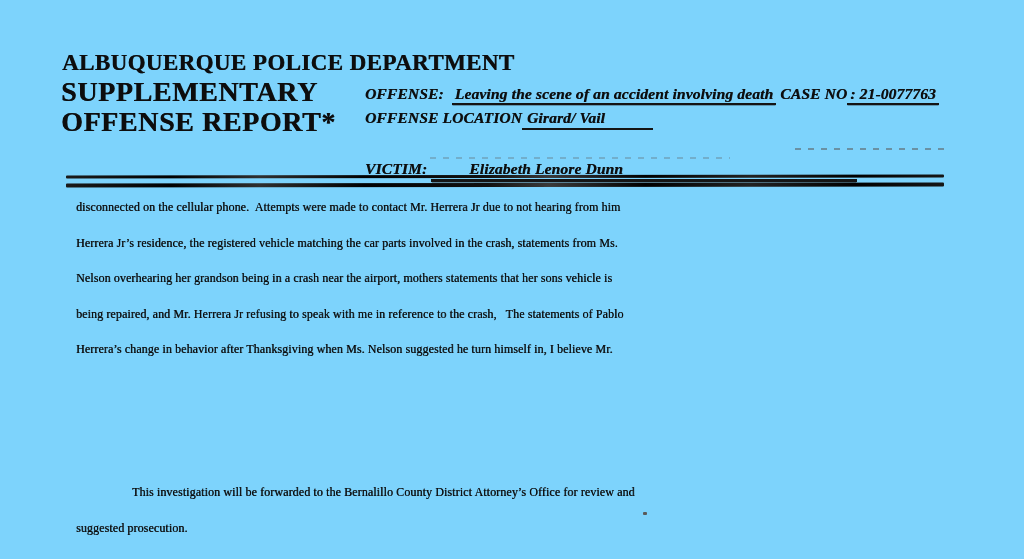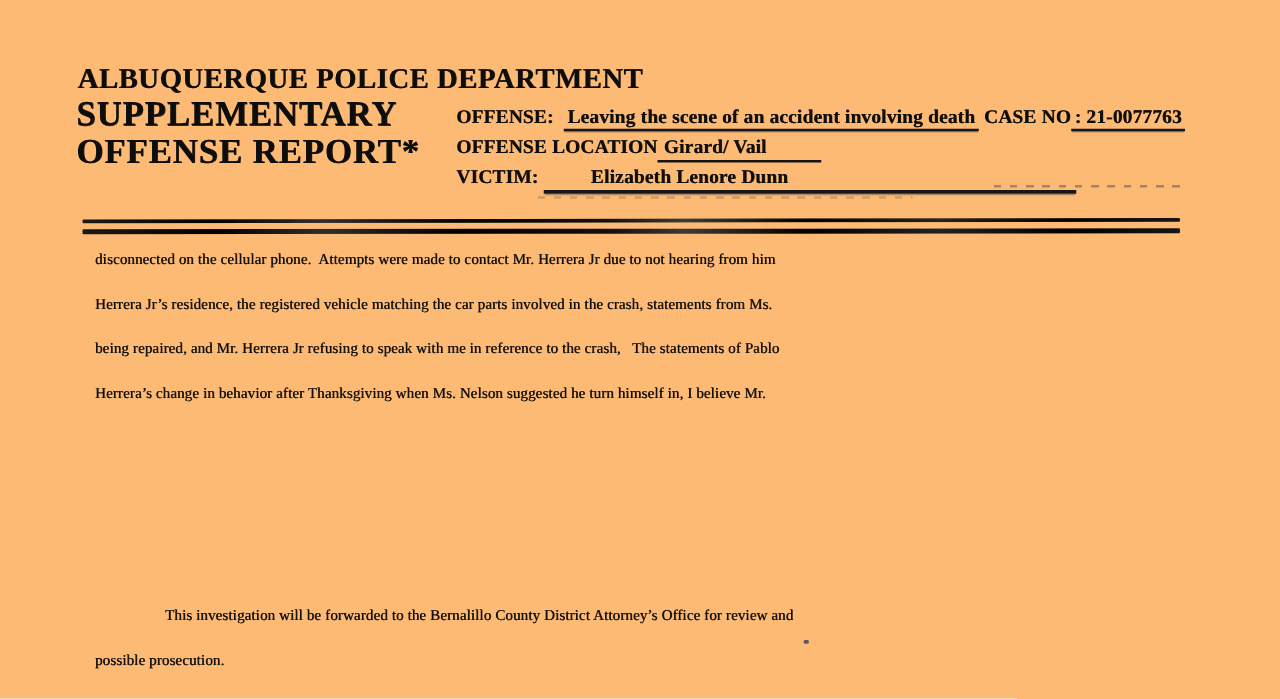--- a/index.html
+++ b/index.html
@@ -11,21 +11,21 @@
     width: 1024px;
     height: 559px;
     position: relative;
     overflow: hidden;
     font-family: "Liberation Serif", serif;
     color: #0d0d0d;
   }
   .page {
     position: absolute;
     inset: 0;
-    background: #fdba74;
+    background: #7dd3fc;
   }
 
   
   .agency {
     position: absolute;
     left: 62px;
     top: 50px;
     font-size: 23px;
     font-weight: bold;
     letter-spacing: 0.4px;
@@ -57,36 +57,37 @@
   .fields {
     position: absolute;
     left: 365px;
     top: 85px;
     width: 650px;
     font-size: 15.5px;
     font-weight: bold;
     letter-spacing: 0.15px;
     text-shadow: 0.4px 0.2px 0 rgba(0,0,0,0.7);
   }
-  .field-row { position: absolute; left: 0; white-space: pre; }
+  .field-row { position: absolute; left: 0; white-space: pre; font-style: italic; }
   .row-offense  { top: 0; }
   .row-location { top: 24px; }
   .row-victim   { top: 48px; }
   .ul {
     border-bottom: 2.5px solid #141414;
     padding: 0 3px 1px 3px;
     box-shadow: 0 1.5px 0 -0.5px rgba(40,40,40,0.35);
   }
   .victim-line {
     display: inline-block;
     width: 388px;
     padding: 0 0 1px 38px;
     border-bottom: 3px solid #161616;
     box-shadow: 0 2px 1px -1px rgba(60,60,60,0.5);
     vertical-align: baseline;
+    margin-top: 27px;
   }
   .location-line {
     display: inline-block;
     width: 126px;
     padding: 0 0 1px 5px;
     border-bottom: 2.5px solid #141414;
   }
 
   
   .rule {
@@ -152,26 +153,27 @@
     <div class="field-row row-location"><span>OFFENSE LOCATION</span><span class="location-line">Girard/ Vail</span></div>
     <div class="field-row row-victim"><span>VICTIM:</span><span> </span><span class="victim-line">Elizabeth Lenore Dunn</span></div>
   </div>
 
   <div class="rule rule-top"></div>
   <div class="rule rule-bottom"></div>
 
   <div class="body-par par-1">
     <div class="text-line">disconnected on the cellular phone.  Attempts were made to contact Mr. Herrera Jr due to not hearing from him</div>
     <div class="text-line">Herrera Jr’s residence, the registered vehicle matching the car parts involved in the crash, statements from Ms.</div>
+    <div class="text-line">Nelson overhearing her grandson being in a crash near the airport, mothers statements that her sons vehicle is</div>
     <div class="text-line">being repaired, and Mr. Herrera Jr refusing to speak with me in reference to the crash,   The statements of Pablo</div>
     <div class="text-line">Herrera’s change in behavior after Thanksgiving when Ms. Nelson suggested he turn himself in, I believe Mr.</div>
   </div>
 
   <div class="body-par par-2">
     <div class="text-line indent-first">This investigation will be forwarded to the Bernalillo County District Attorney’s Office for review and</div>
-    <div class="text-line">possible prosecution.</div>
+    <div class="text-line">suggested prosecution.</div>
   </div>
 
   <div class="noise noise-victim-trail"></div>
   <div class="noise noise-victim-below"></div>
   <div class="speck"></div>
 
 </div>
 
 </body></html>

